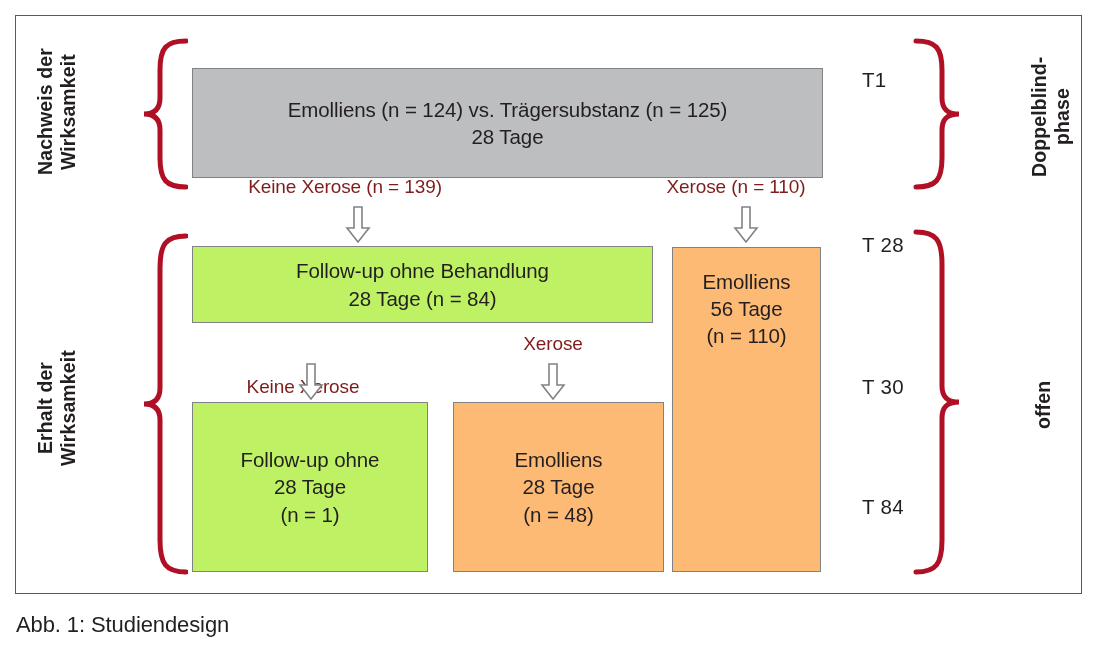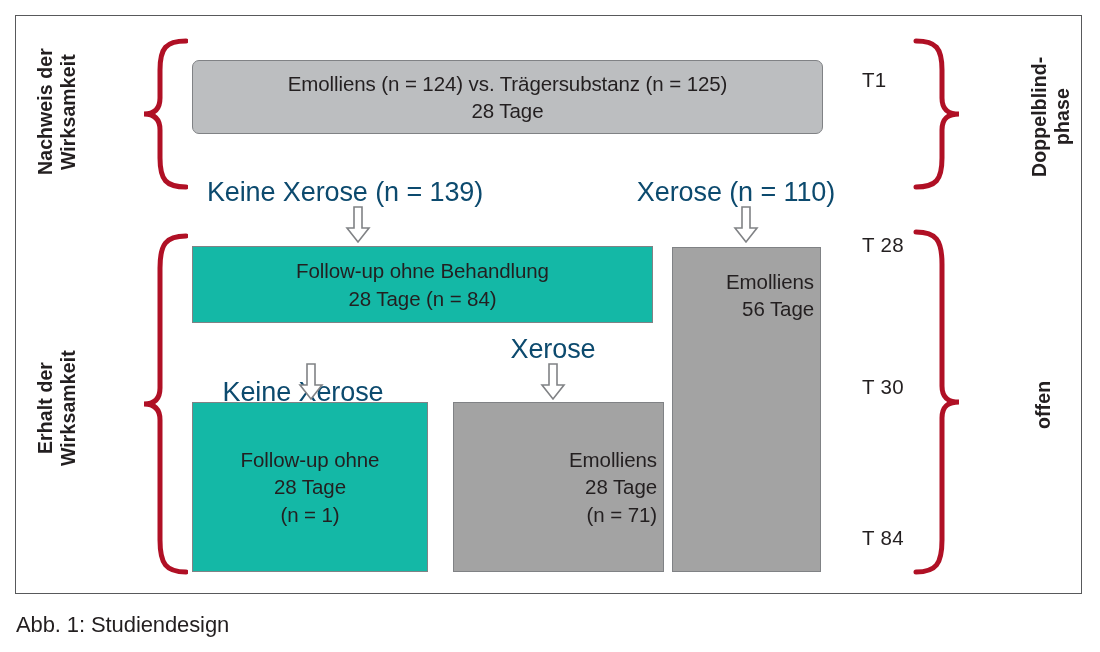--- a/index.html
+++ b/index.html
@@ -39,56 +39,56 @@
     align-items: center;
     justify-content: center;
     text-align: center;
     font-size: 20.5px;
     line-height: 1.32;
     color: #231f20;
     letter-spacing: -0.1px;
   }
   .box .lines { width: 100%; padding: 0 6px; }
   .box-grey   { background: #bcbec0; }
-  .box-orange { background: #14b8a6; }
-  .box-yellow { background: #a3a3a3; text-align: right; }
-
-  #box-main        { left: 192px; top: 60px;  width: 631px; height: 74px; border-radius: 7px; }
+  .box-orange { background: #bef264; }
+  .box-yellow { background: #fdba74; }
+
+  #box-main        { left: 192px; top: 68px;  width: 631px; height: 110px; }
   #box-followup-1  { left: 192px; top: 246px; width: 461px; height: 77px; }
   #box-emollient-56{ left: 672px; top: 247px; width: 149px; height: 325px;
                      align-items: flex-start; padding-top: 20px; }
   #box-followup-2  { left: 192px; top: 402px; width: 236px; height: 170px; }
   #box-emollient-28{ left: 453px; top: 402px; width: 211px; height: 170px; }
 
   
   .flow-label {
     position: absolute;
-    font-size: 27px;
+    font-size: 19px;
     line-height: 1.2;
-    color: #0c4a6e;
+    color: #7f1d1d;
     white-space: nowrap;
     transform: translateX(-50%);
     letter-spacing: -0.1px;
   }
   #label-keine-xerose-139 { left: 345px; top: 176px; }
   #label-xerose-110       { left: 736px; top: 176px; }
   #label-keine-xerose     { left: 303px; top: 333px; margin-top: 43px; }
   #label-xerose           { left: 553px; top: 333px; text-align: center; }
 
   .timepoint {
     position: absolute;
     font-size: 20.5px;
     color: #231f20;
     white-space: nowrap;
     letter-spacing: 0.3px;
   }
   #tp-t1  { left: 862px; top: 68px;  }
   #tp-t28 { left: 862px; top: 233px; }
   #tp-t56 { left: 862px; top: 375px; }
-  #tp-t84 { left: 862px; top: 495px; margin-top: 31px; }
+  #tp-t84 { left: 862px; top: 495px; }
 
   
   .vlabel {
     position: absolute;
     font-size: 19.5px;
     font-weight: bold;
     line-height: 1.18;
     color: #231f20;
     text-align: center;
     writing-mode: vertical-rl;
@@ -174,20 +174,21 @@
     <div class="lines">
       <div>Follow-up ohne Behandlung</div>
       <div>28 Tage (n = 84)</div>
     </div>
   </div>
 
   <div class="box box-yellow" id="box-emollient-56">
     <div class="lines">
       <div>Emolliens</div>
       <div>56 Tage</div>
+      <div>(n = 110)</div>
     </div>
   </div>
 
   <div class="flow-label" id="label-keine-xerose">Keine Xerose</div>
   <div class="flow-label" id="label-xerose">Xerose</div>
 
   <svg class="arrow" id="arrow-3" viewBox="0 0 26 38">
     <path d="M9,1 L17,1 L17,22 L24,22 L13,36 L2,22 L9,22 Z" fill="#ffffff" stroke="#808285" stroke-width="1.6" stroke-linejoin="miter"></path>
   </svg>
   <svg class="arrow" id="arrow-4" viewBox="0 0 26 38">
@@ -199,21 +200,21 @@
       <div>Follow-up ohne</div>
       <div>28 Tage</div>
       <div>(n = 1)</div>
     </div>
   </div>
 
   <div class="box box-yellow" id="box-emollient-28">
     <div class="lines">
       <div>Emolliens</div>
       <div>28 Tage</div>
-      <div>(n = 71)</div>
+      <div>(n = 48)</div>
     </div>
   </div>
 
   <div class="timepoint" id="tp-t1">T1</div>
   <div class="timepoint" id="tp-t28">T 28</div>
   <div class="timepoint" id="tp-t56">T 30</div>
   <div class="timepoint" id="tp-t84">T 84</div>
 
   <svg class="brace" id="brace-right-1" viewBox="0 0 88 152">
     <path d="M4,3 C24,3 30,10 30,32 L30,60 C30,73 38,76 47,76 C38,76 30,79 30,92 L30,120 C30,142 24,149 4,149" fill="none" stroke="#b01025" stroke-width="5" stroke-linecap="round"></path>

